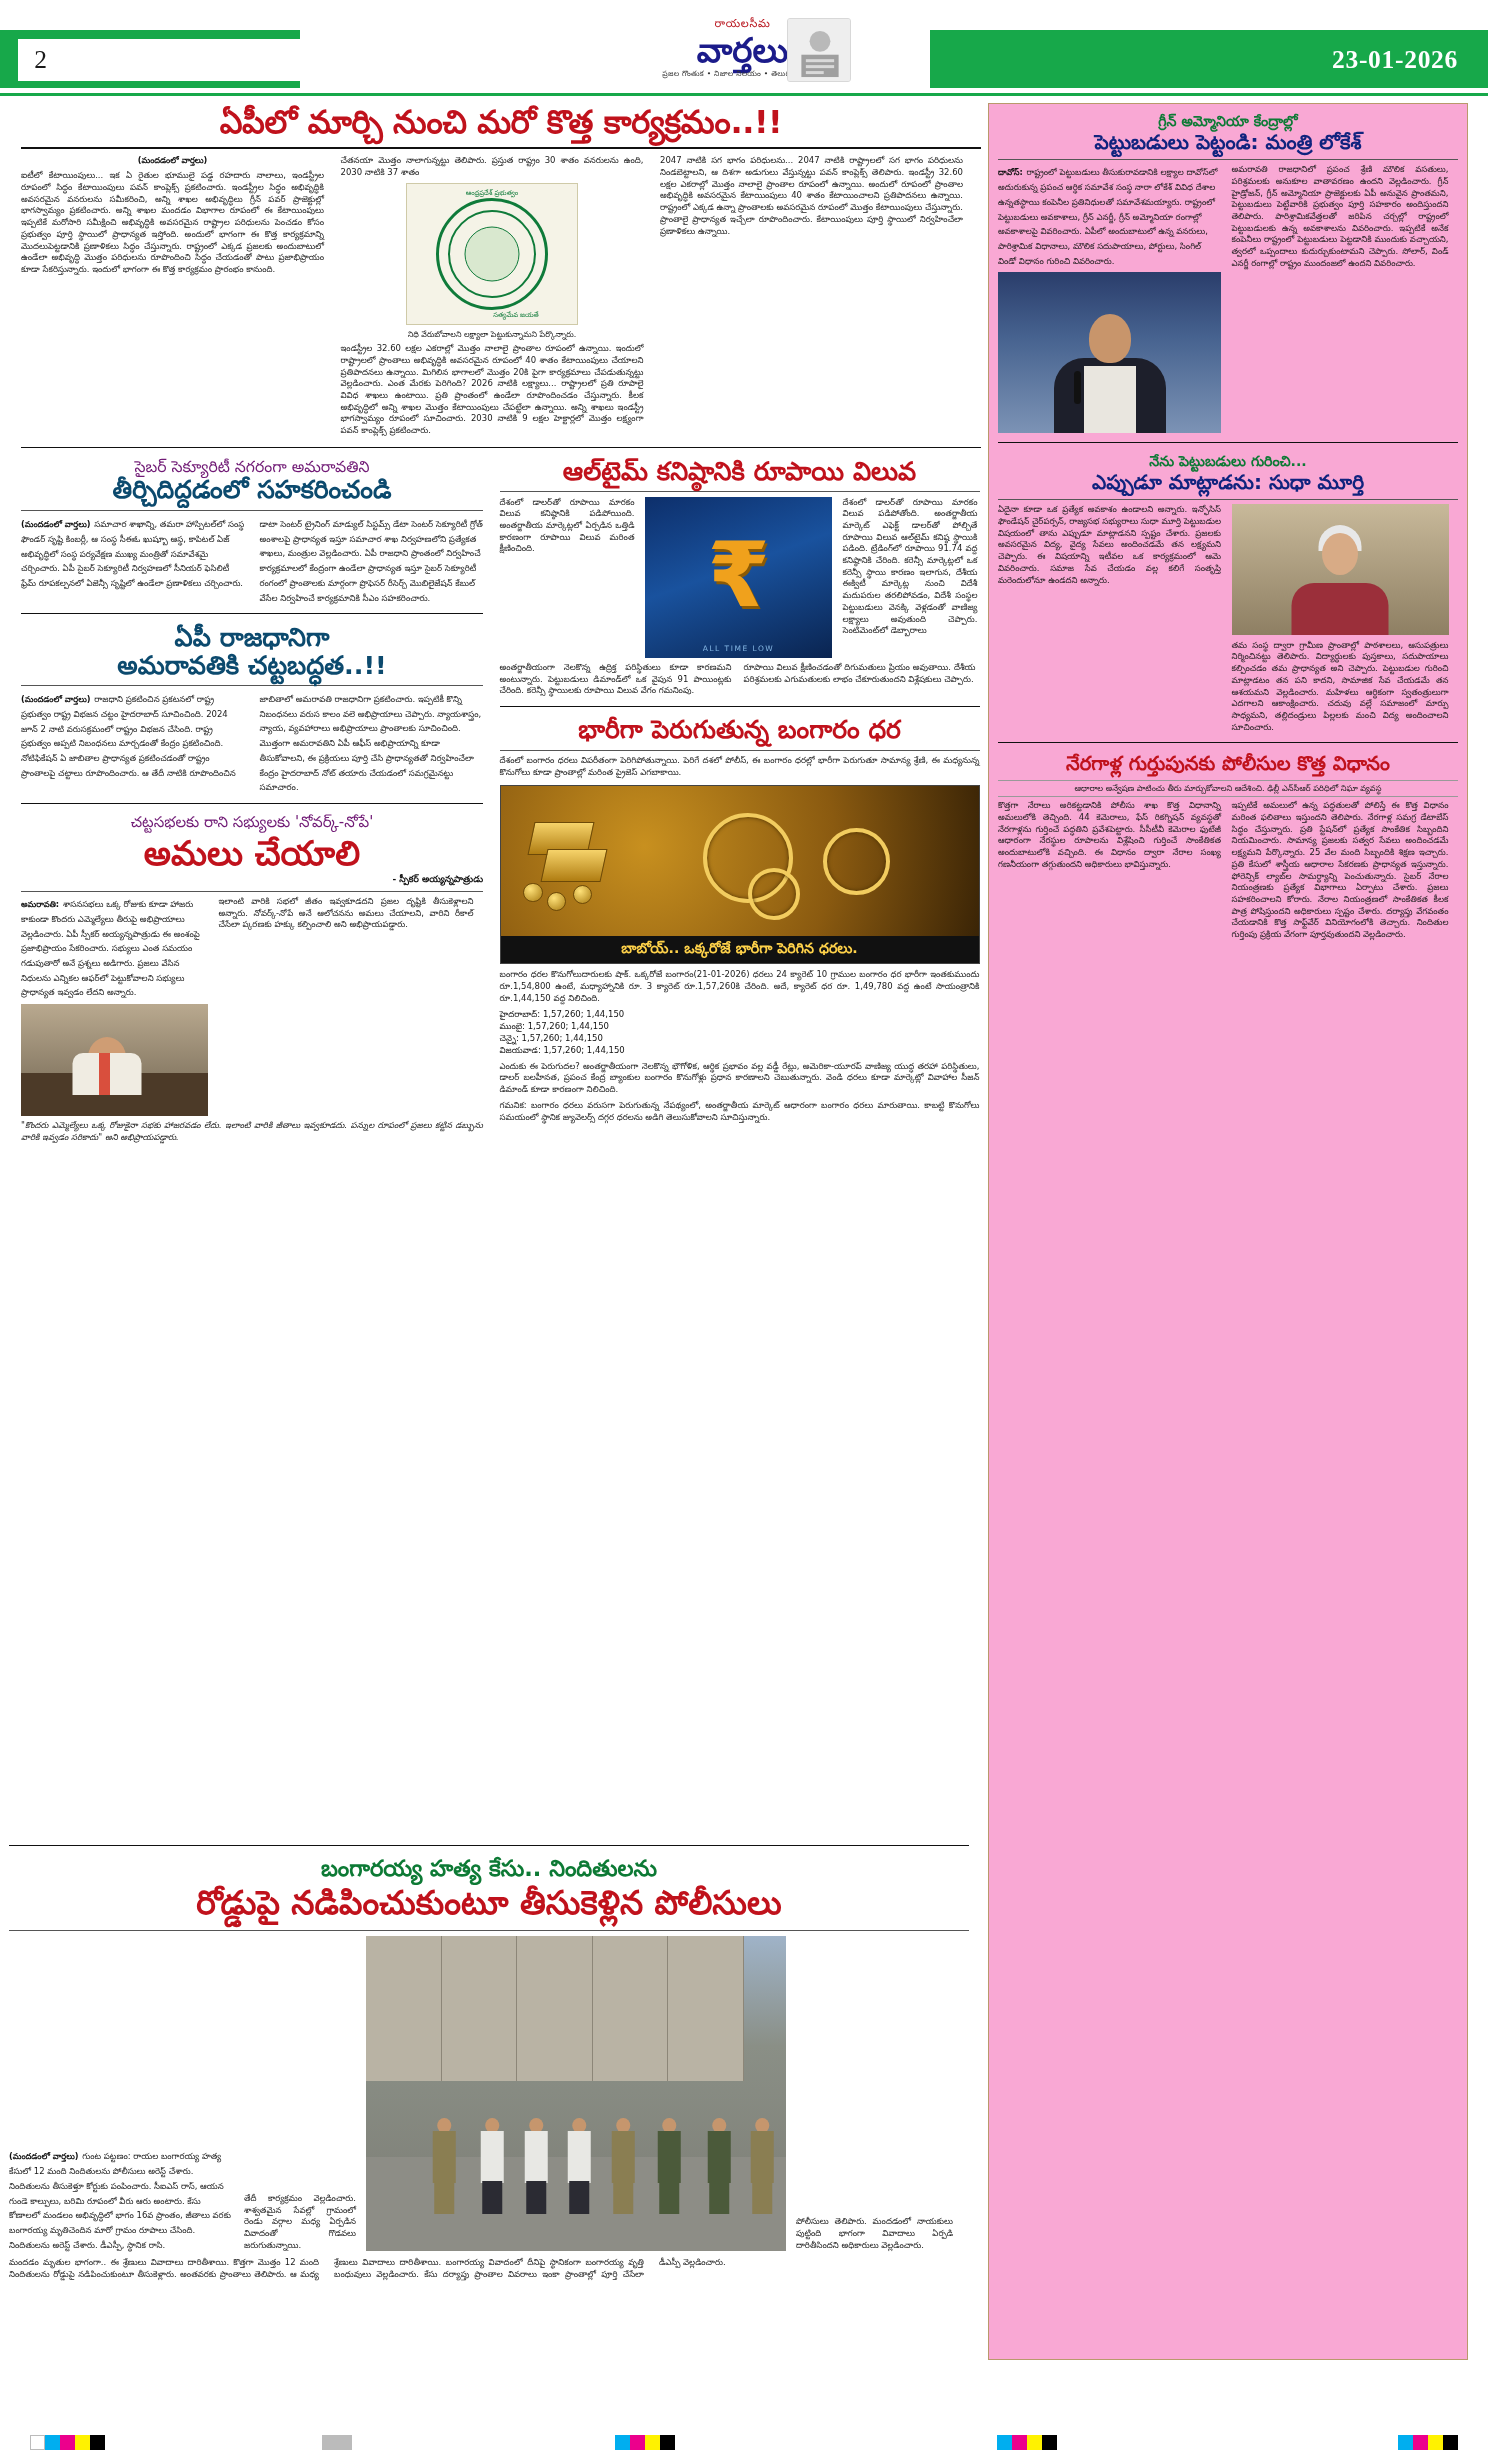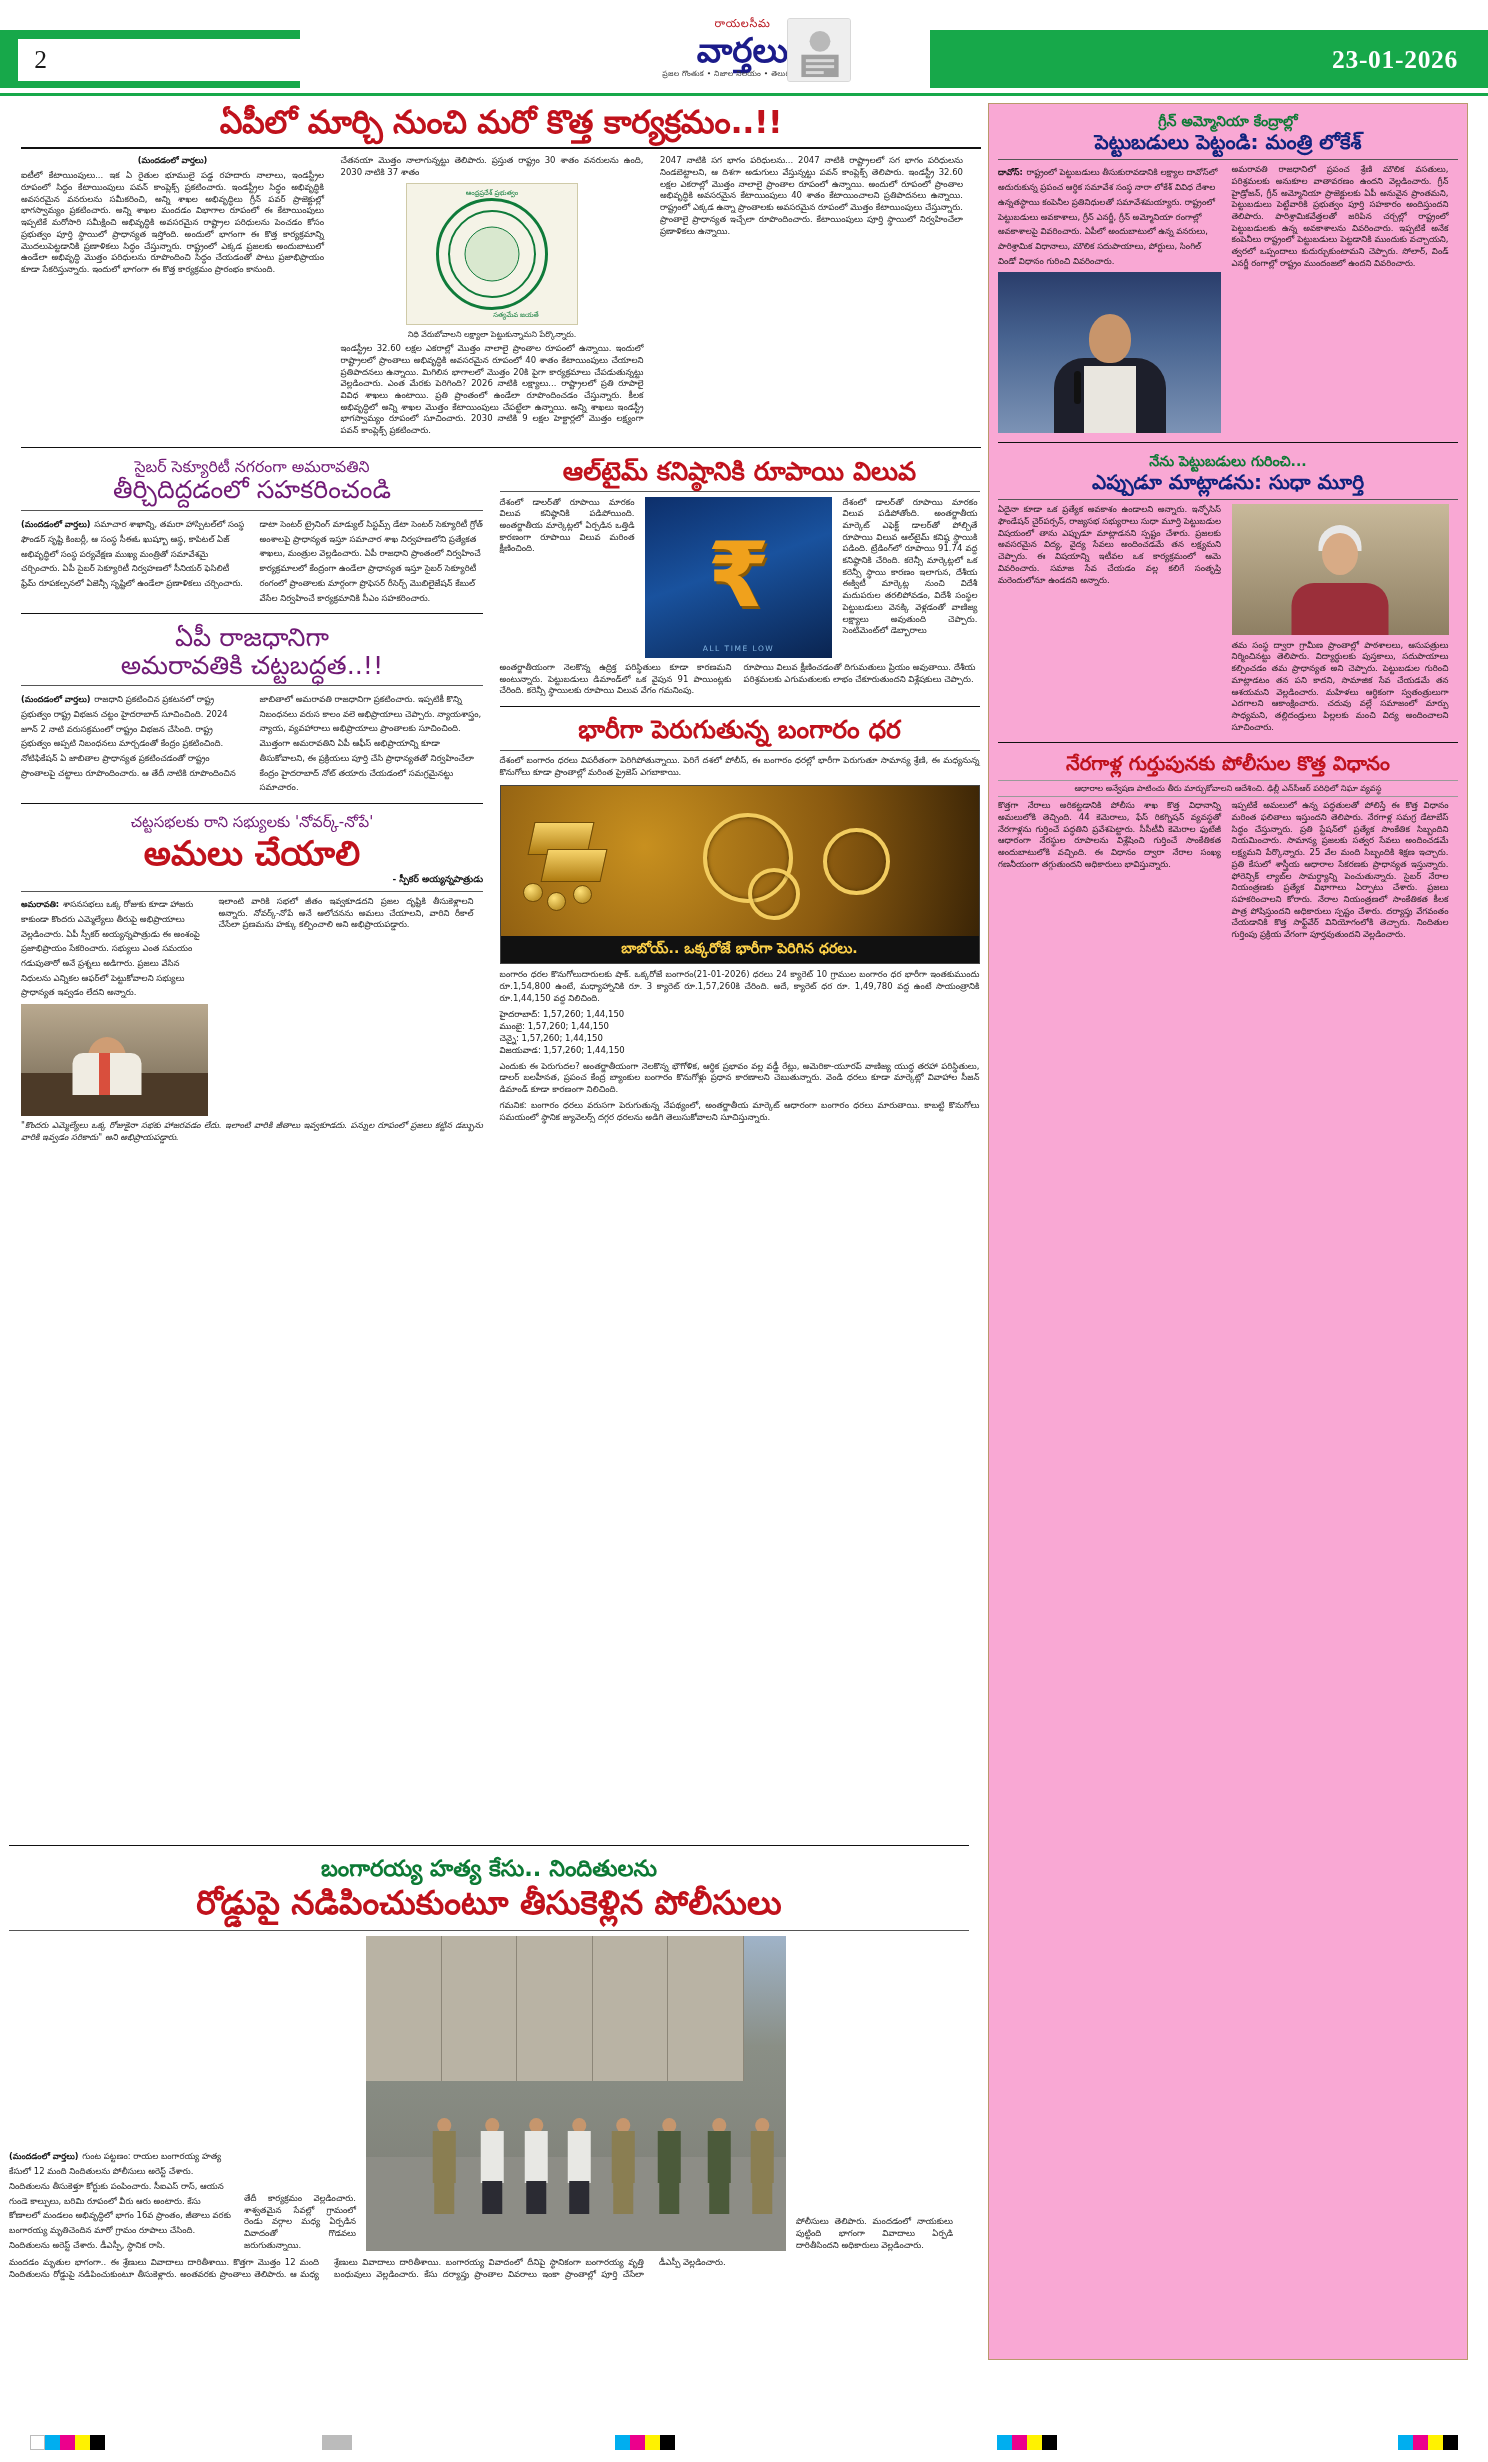--- a/index.html
+++ b/index.html
@@ -119,22 +119,22 @@
   }
   .lead-rule { height: 1.5px; background: #111; margin: 5.2px 0 6.7px 0; }
 
   
   .sub-head-green {
     color: #701a75;
     font-size: 15.7px; font-weight: normal; text-align: center;
     line-height: 19.5px;
   }
   .sub-head-blue {
-    color: #701a75;
-    font-size: 22.5px; font-weight: normal; text-align: center;
+    color: #0c4a6e;
+    font-size: 22.5px; font-weight: bold; text-align: center;
     line-height: 28.5px;
   }
   .sub-head-red {
     color: #c0121c;
     font-size: 22.5px; font-weight: bold; text-align: center;
     line-height: 28.5px;
   }
 
   
   .rail {
@@ -447,21 +447,21 @@
               <span class="byline">అమరావతి:</span>
               <span class="body-text">శాసనసభలు ఒక్క రోజుకు కూడా హాజరు కాకుండా కొందరు ఎమ్మెల్యేలు తీరుపై అభిప్రాయాలు వెల్లడించారు. ఏపీ స్పీకర్ అయ్యన్నపాత్రుడు ఈ అంశంపై ప్రజాభిప్రాయం సేకరించారు. సభ్యులు ఎంత సమయం గడుపుతారో అనే ప్రశ్నలు అడిగారు. ప్రజలు వేసిన నిధులను ఎన్నికల ఆఫర్‌లో పెట్టుకోవాలని సభ్యులు ప్రాధాన్యత ఇవ్వడం లేదని అన్నారు.</span>
               <div class="photo-assembly" style="width:187px;height:112px;margin-top:4.5px;">
                 <div class="seatrow"></div>
                 <div class="man"></div>
                 <div class="kurta"></div>
                 <div class="scarf"></div>
               </div>
             </div>
             <div style="width:255px;">
-              <div class="body-text">ఇలాంటి వారికి సభలో జీతం ఇవ్వకూడదని ప్రజల దృష్టికి తీసుకెళ్లాలని అన్నారు. నోవర్క్-నోపే అనే ఆలోచనను అమలు చేయాలని, వారిని రీకాల్ చేసేలా ప్రణమను హక్కు కల్పించాలి అని అభిప్రాయపడ్డారు.</div>
+              <div class="body-text">ఇలాంటి వారికి సభలో జీతం ఇవ్వకూడదని ప్రజల దృష్టికి తీసుకెళ్లాలని అన్నారు. నోవర్క్-నోపే అనే ఆలోచనను అమలు చేయాలని, వారిని రీకాల్ చేసేలా ప్కరణకు హక్కు కల్పించాలి అని అభిప్రాయపడ్డారు.</div>
             </div>
           </div>
           <div class="body-text" style="margin-top:4.5px;font-style:italic;">"కొందరు ఎమ్మెల్యేలు ఒక్క రోజుకైనా సభకు హాజరవడం లేదు. ఇలాంటి వారికి జీతాలు ఇవ్వకూడదు. పన్నుల రూపంలో ప్రజలు కట్టిన డబ్బును వారికి ఇవ్వడం సరికాదు" అని అభిప్రాయపడ్డారు.</div>
         </div>
       </div>
 
       <div style="width:480px;">
 
         <div>
           <div class="sub-head-red" style="font-size:25.5px;">ఆల్‌టైమ్ కనిష్ఠానికి రూపాయి విలువ</div>

